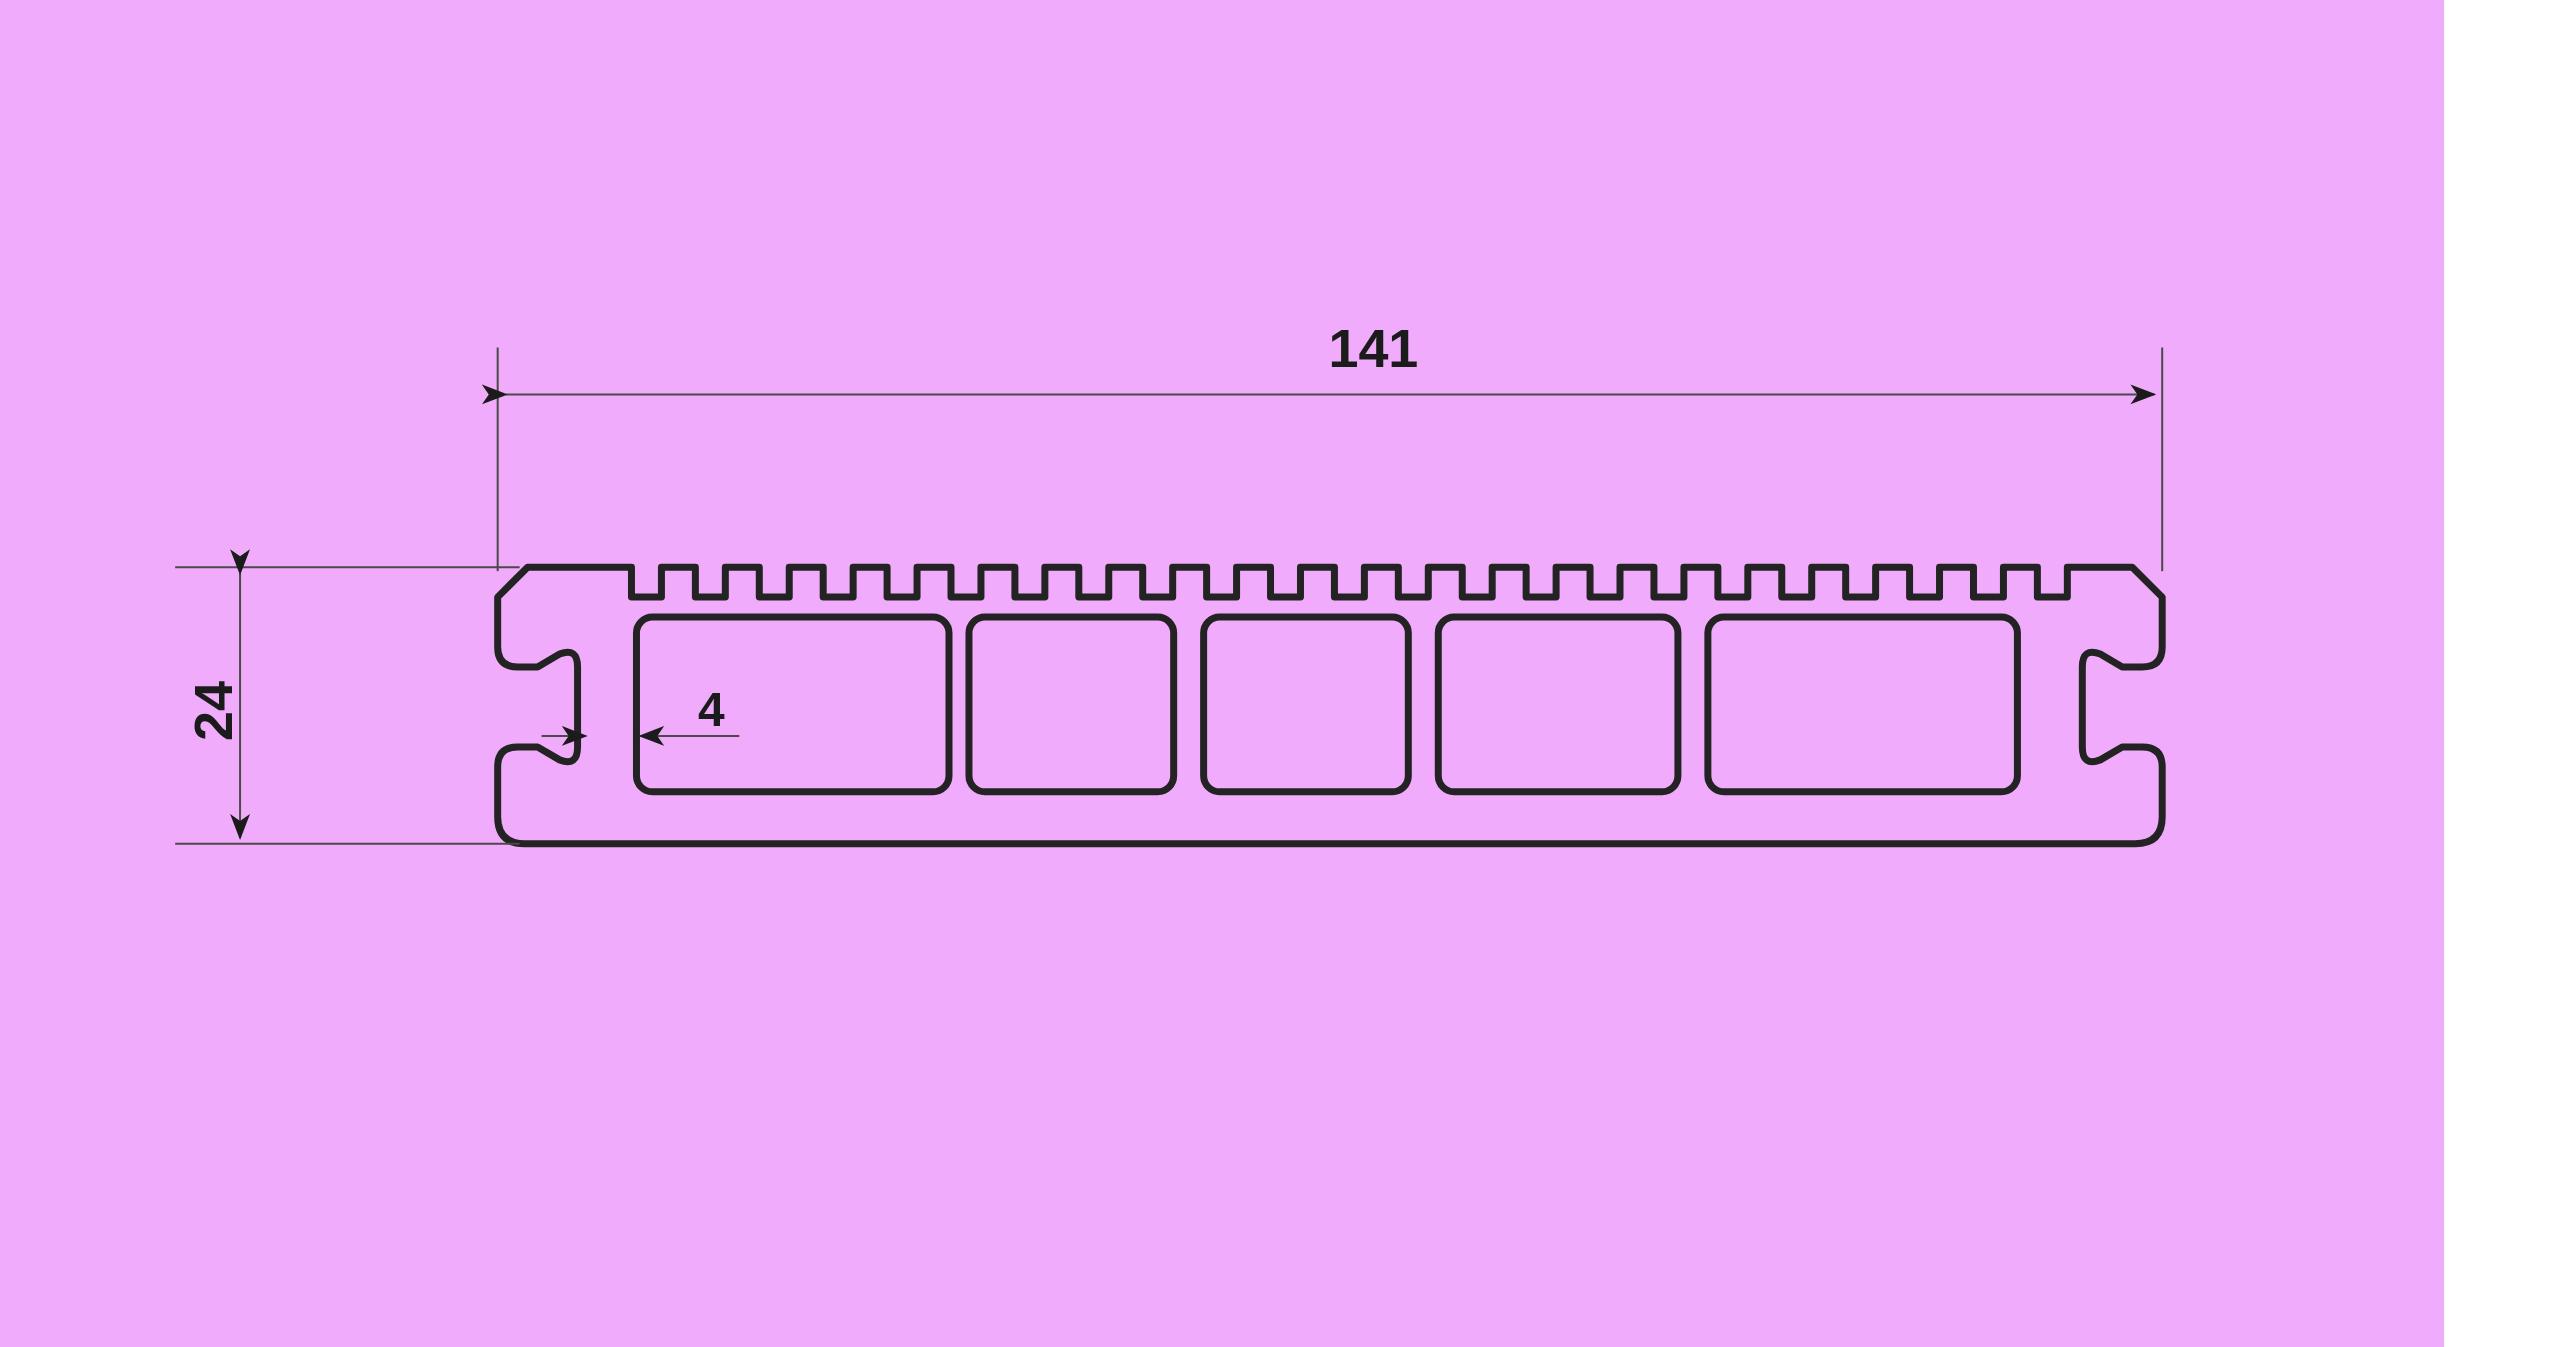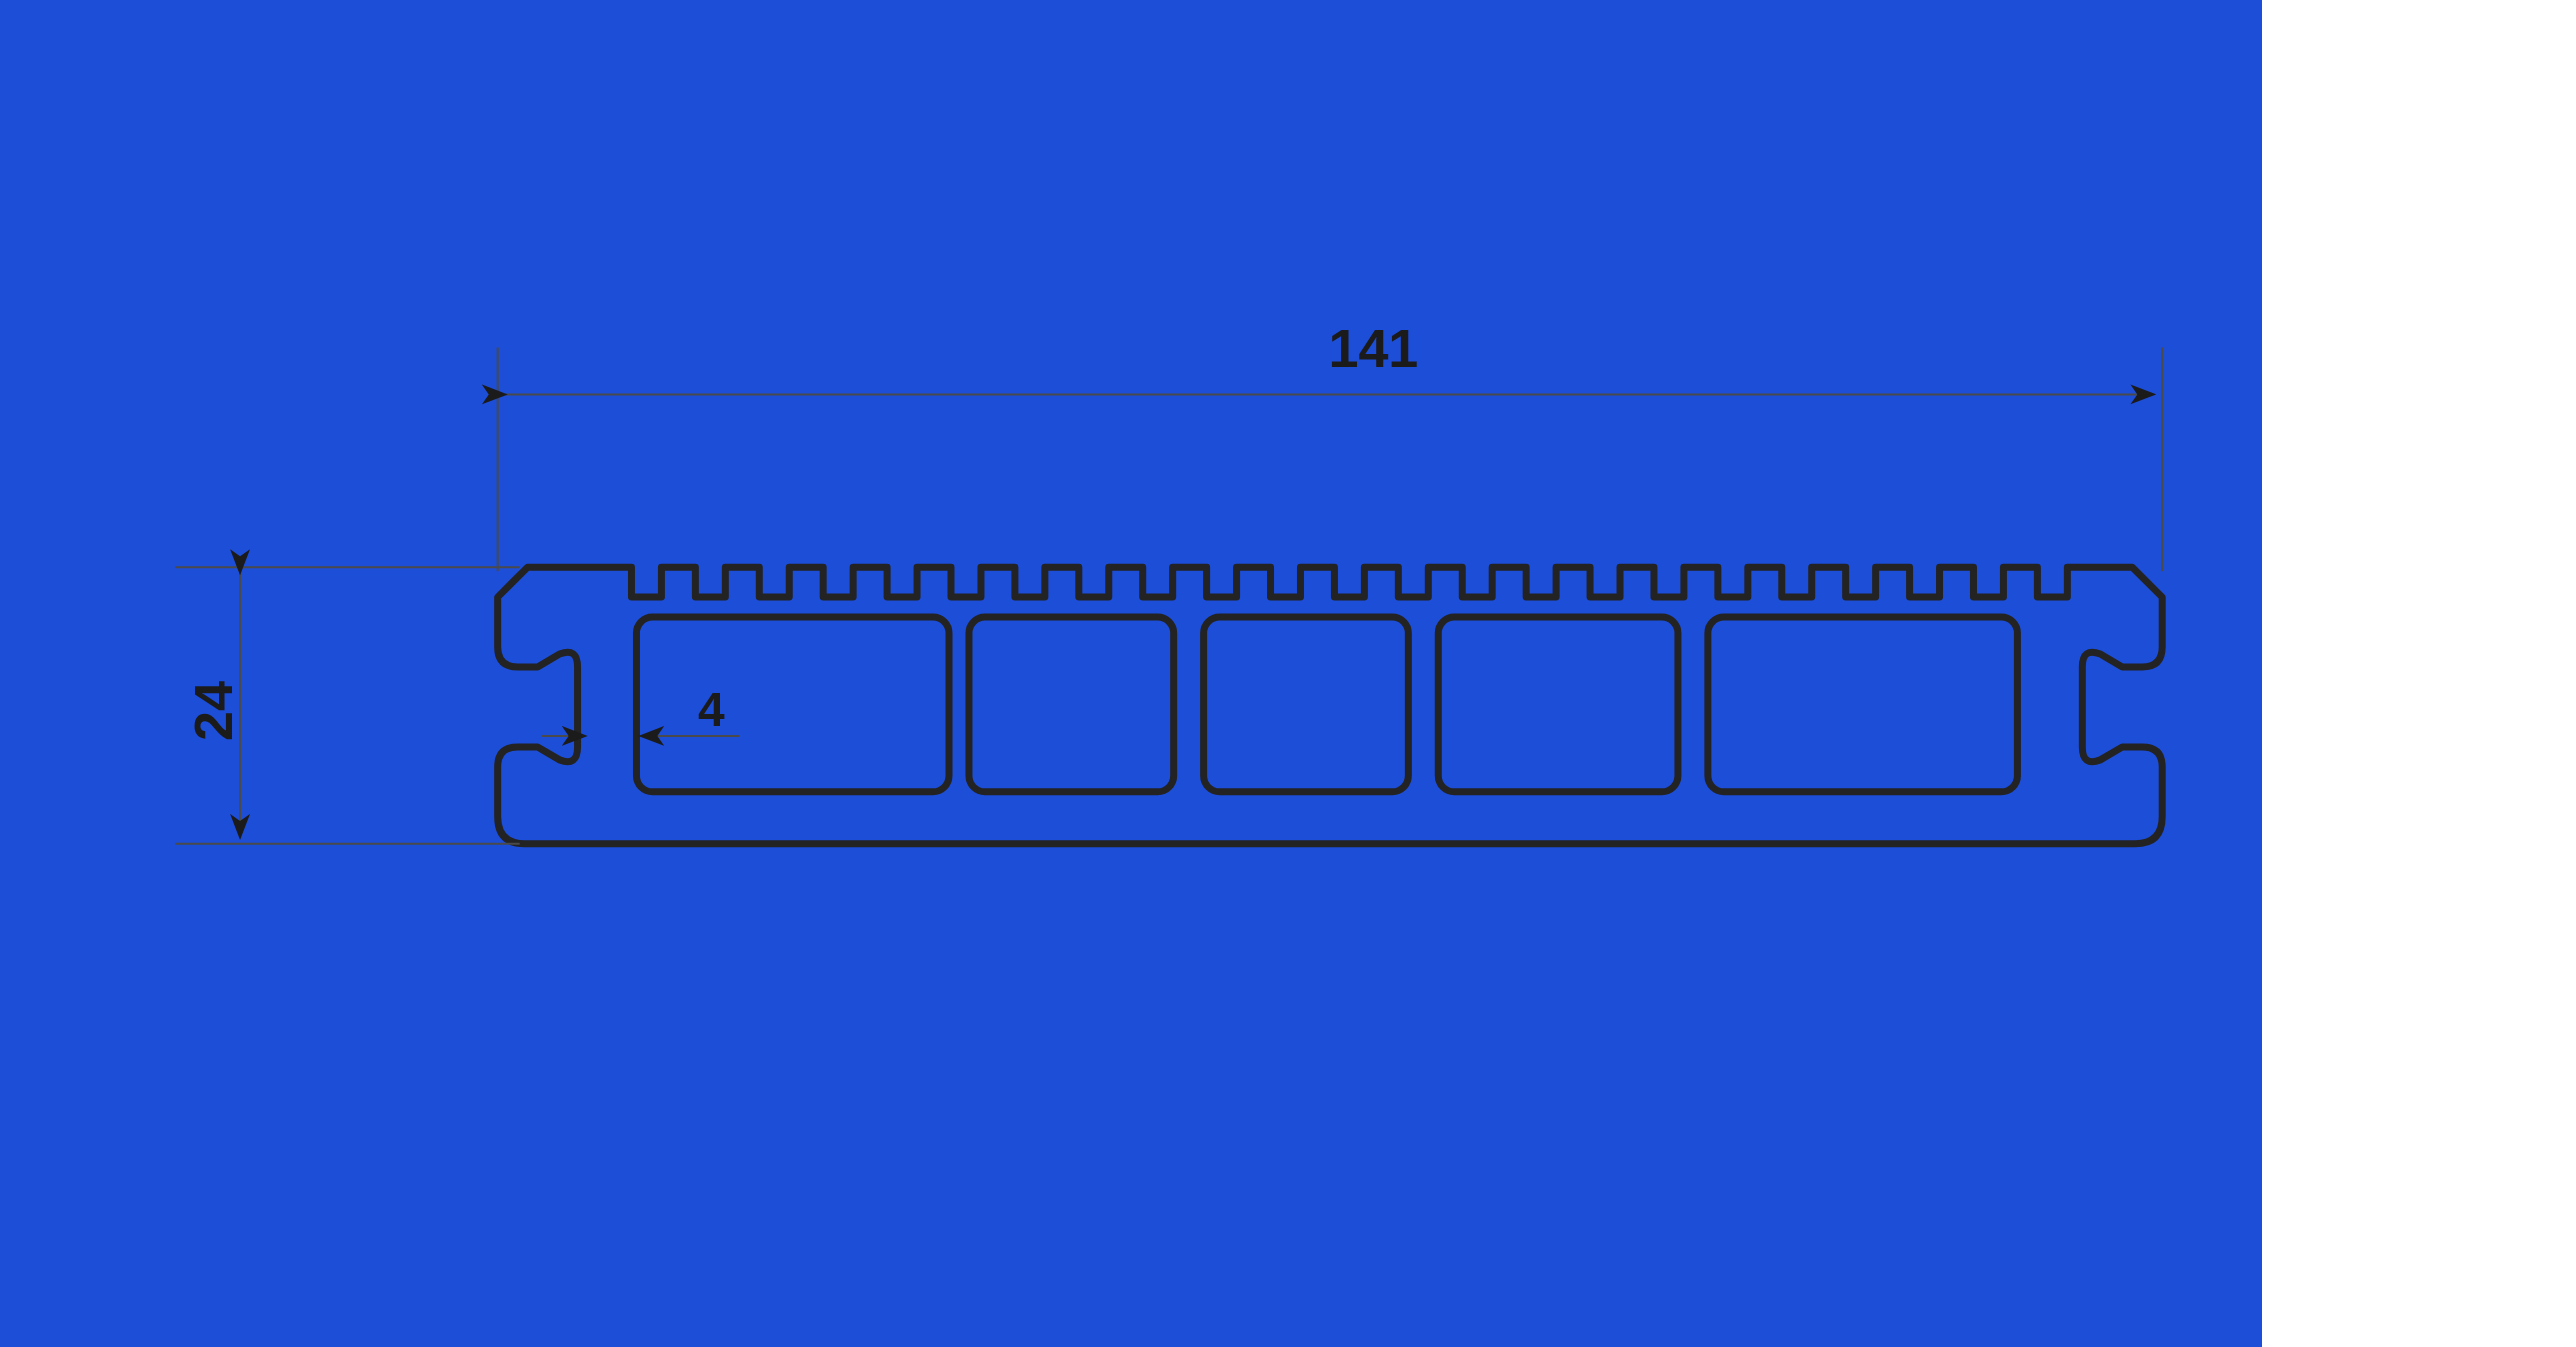--- a/index.html
+++ b/index.html
@@ -9,23 +9,23 @@
     background: #ffffff;
   }
   body {
     width: 2576px;
     height: 1347px;
     overflow: hidden;
     font-family: "Liberation Sans", sans-serif;
   }
   #drawing-root {
     position: relative;
-    width: 2262px;
+    width: 2444px;
     height: 1347px;
-    background: #1d4ed8;
+    background: #f0abfc;
   }
   #drawing-svg {
     display: block;
     width: 2576px;
     height: 1347px;
   }
   .dim-text {
     font-family: "Liberation Sans", sans-serif;
     font-weight: bold;
     fill: #1b1b1b;

